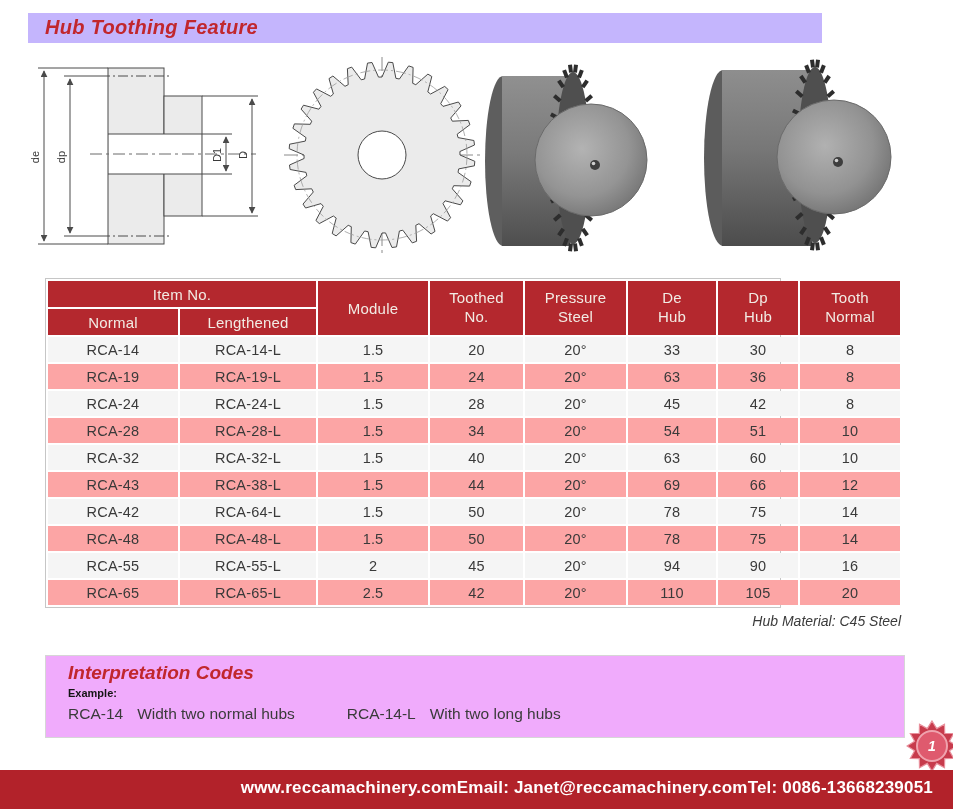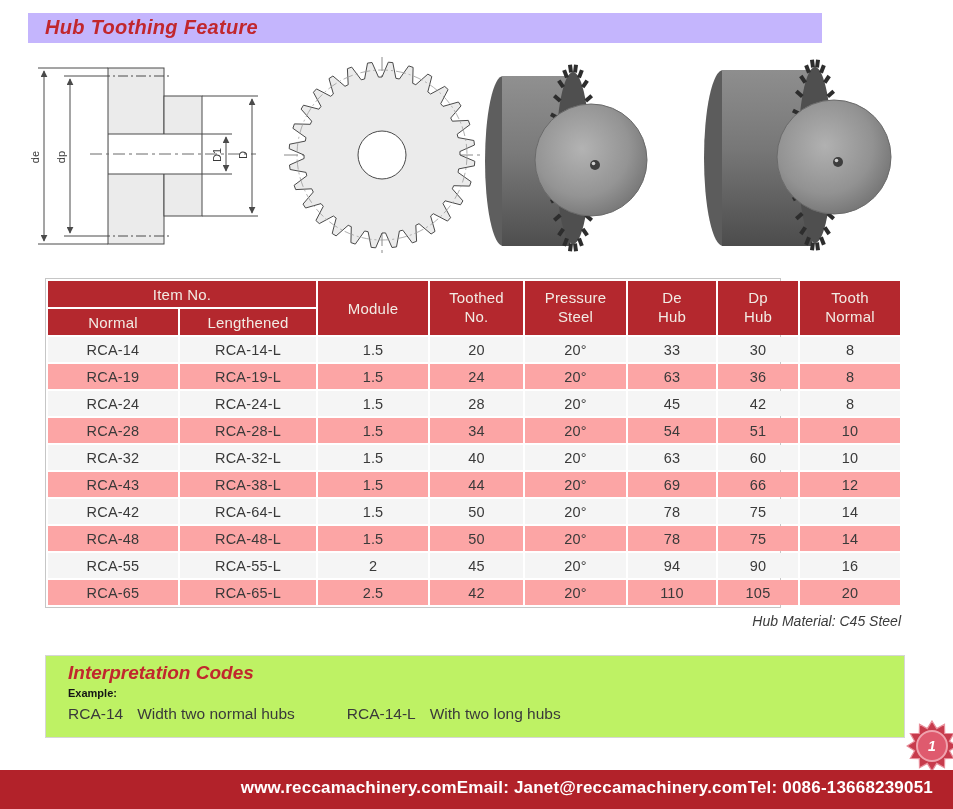--- a/index.html
+++ b/index.html
@@ -25,21 +25,21 @@
   table.spec th { background:#B4282E; color:#F2EBE4; font-weight:500; font-size:15px; height:24px;
                   letter-spacing:.2px; }
   table.spec th .l { display:block; line-height:1.25; }
   table.spec td { text-align:center; font-size:14.5px; color:#3A3A3A; height:23px; letter-spacing:.2px; }
   tr.light td { background:#F5F5F5; }
   tr.dark  td { background:#fca5a5; }
 
   .note { position:absolute; right:52px; top:613px; font-style:italic; font-size:14px; color:#3B3B3B; }
 
   
-  .interp { position:absolute; left:45px; top:655px; width:860px; height:83px; background:#bef264;
+  .interp { position:absolute; left:45px; top:655px; width:860px; height:83px; background:#f0abfc;
             border:1px solid #D6D6D6; box-sizing:border-box; padding:6px 0 0 22px; }
   .interp h2 { margin:0; font-size:19px; font-style:italic; font-weight:bold; color:#C1272D; }
   .interp .example { font-weight:bold; font-size:11px; color:#141414; margin-top:3px; }
   .interp .codes { font-size:15.5px; color:#3A3A3A; margin-top:6px; display:flex; align-items:baseline; }
   .codes .c1 { margin-right:14px; }
   .codes .d1 { margin-right:52px; }
   .codes .c2 { margin-right:14px; }
 
   
   .badge { position:absolute; left:906px; top:719px; width:52px; height:54px; }

